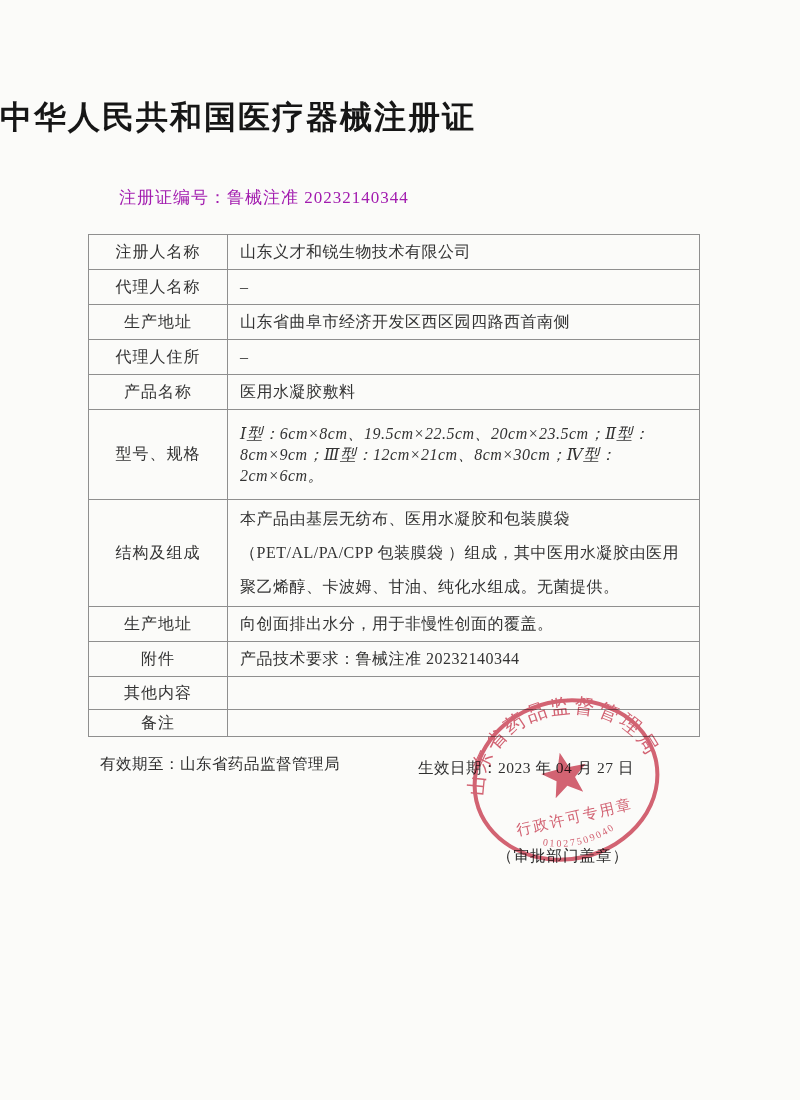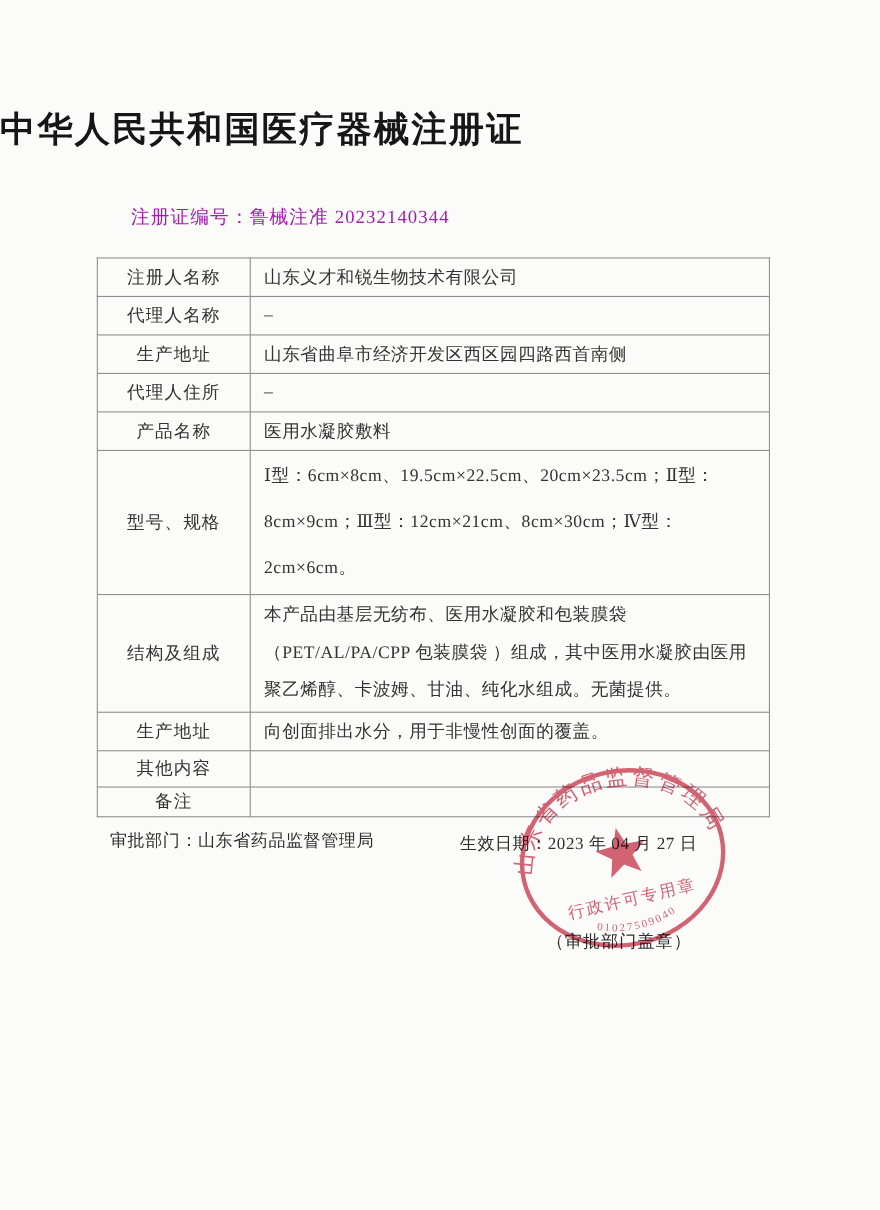--- a/index.html
+++ b/index.html
@@ -19,21 +19,21 @@
   table.cert {
     border-collapse:collapse; margin:25px 0 0 88px; width:612px; table-layout:fixed;
   }
   table.cert td {
     border:1px solid #8f8f8f; font-size:16px; color:#333; vertical-align:middle;
   }
   td.lbl { width:139px; text-align:center; padding:2px 4px; letter-spacing:1px; }
   td.val { padding:2px 8px 2px 12px; letter-spacing:0.5px; }
   tr.r-single { height:35px; }
   tr.r-spec { height:90px; }
-  tr.r-spec td.val { line-height:42px; }
+  tr.r-spec td.val { line-height:21px;font-style:italic; }
   tr.r-comp { height:103px; }
   tr.r-comp td.val { line-height:34px; }
   tr.r-other { height:33px; }
   tr.r-note { height:27px; }
   .footer { position:absolute; left:0; top:744px; width:800px; font-size:15.5px; color:#2e2e2e; }
   .dept { position:absolute; left:100px; top:10px; letter-spacing:0.5px; }
   .dates { position:absolute; left:418px; top:8px; }
   .dates .date-line { height:32px; line-height:32px; letter-spacing:0.5px; }
   .seal-note { position:absolute; left:497px; top:102px; letter-spacing:1px; }
   .stamp {
@@ -80,33 +80,37 @@
       <td class="val">Ⅰ型：6cm×8cm、19.5cm×22.5cm、20cm×23.5cm；Ⅱ型：8cm×9cm；Ⅲ型：12cm×21cm、8cm×30cm；Ⅳ型：2cm×6cm。</td>
     </tr>
     <tr class="r-comp">
       <td class="lbl">结构及组成</td>
       <td class="val">本产品由基层无纺布、医用水凝胶和包装膜袋（PET/AL/PA/CPP 包装膜袋 ）组成，其中医用水凝胶由医用聚乙烯醇、卡波姆、甘油、纯化水组成。无菌提供。</td>
     </tr>
     <tr class="r-single">
       <td class="lbl">生产地址</td>
       <td class="val">向创面排出水分，用于非慢性创面的覆盖。</td>
     </tr>
+    <tr class="r-single">
+      <td class="lbl">附件</td>
+      <td class="val">产品技术要求：鲁械注准 20232140344</td>
+    </tr>
     <tr class="r-other">
       <td class="lbl">其他内容</td>
       <td class="val"></td>
     </tr>
     <tr class="r-note">
       <td class="lbl">备注</td>
       <td class="val"></td>
     </tr>
   </tbody>
     </table>
 
   <div class="footer">
-    <div class="dept"><span>审批部门：</span><span>山东省药品监督管理局</span></div>
+    <div class="dept"><span>有效期至：</span><span>山东省药品监督管理局</span></div>
     <div class="dates">
       <div class="date-line"><span>生效日期：</span><span>2023 年 04 月 27 日</span></div>
     </div>
     <div class="seal-note">（审批部门盖章）</div>
   </div>
 
   <svg class="stamp" viewBox="0 0 200 180">
     <g transform="rotate(-13 100 90)">
       <ellipse class="ring" cx="100" cy="90" rx="92" ry="79" stroke-width="4"></ellipse>
       <path id="stampTopArc" d="M 17 112 A 85 73 0 1 1 183 112" fill="none"></path>

